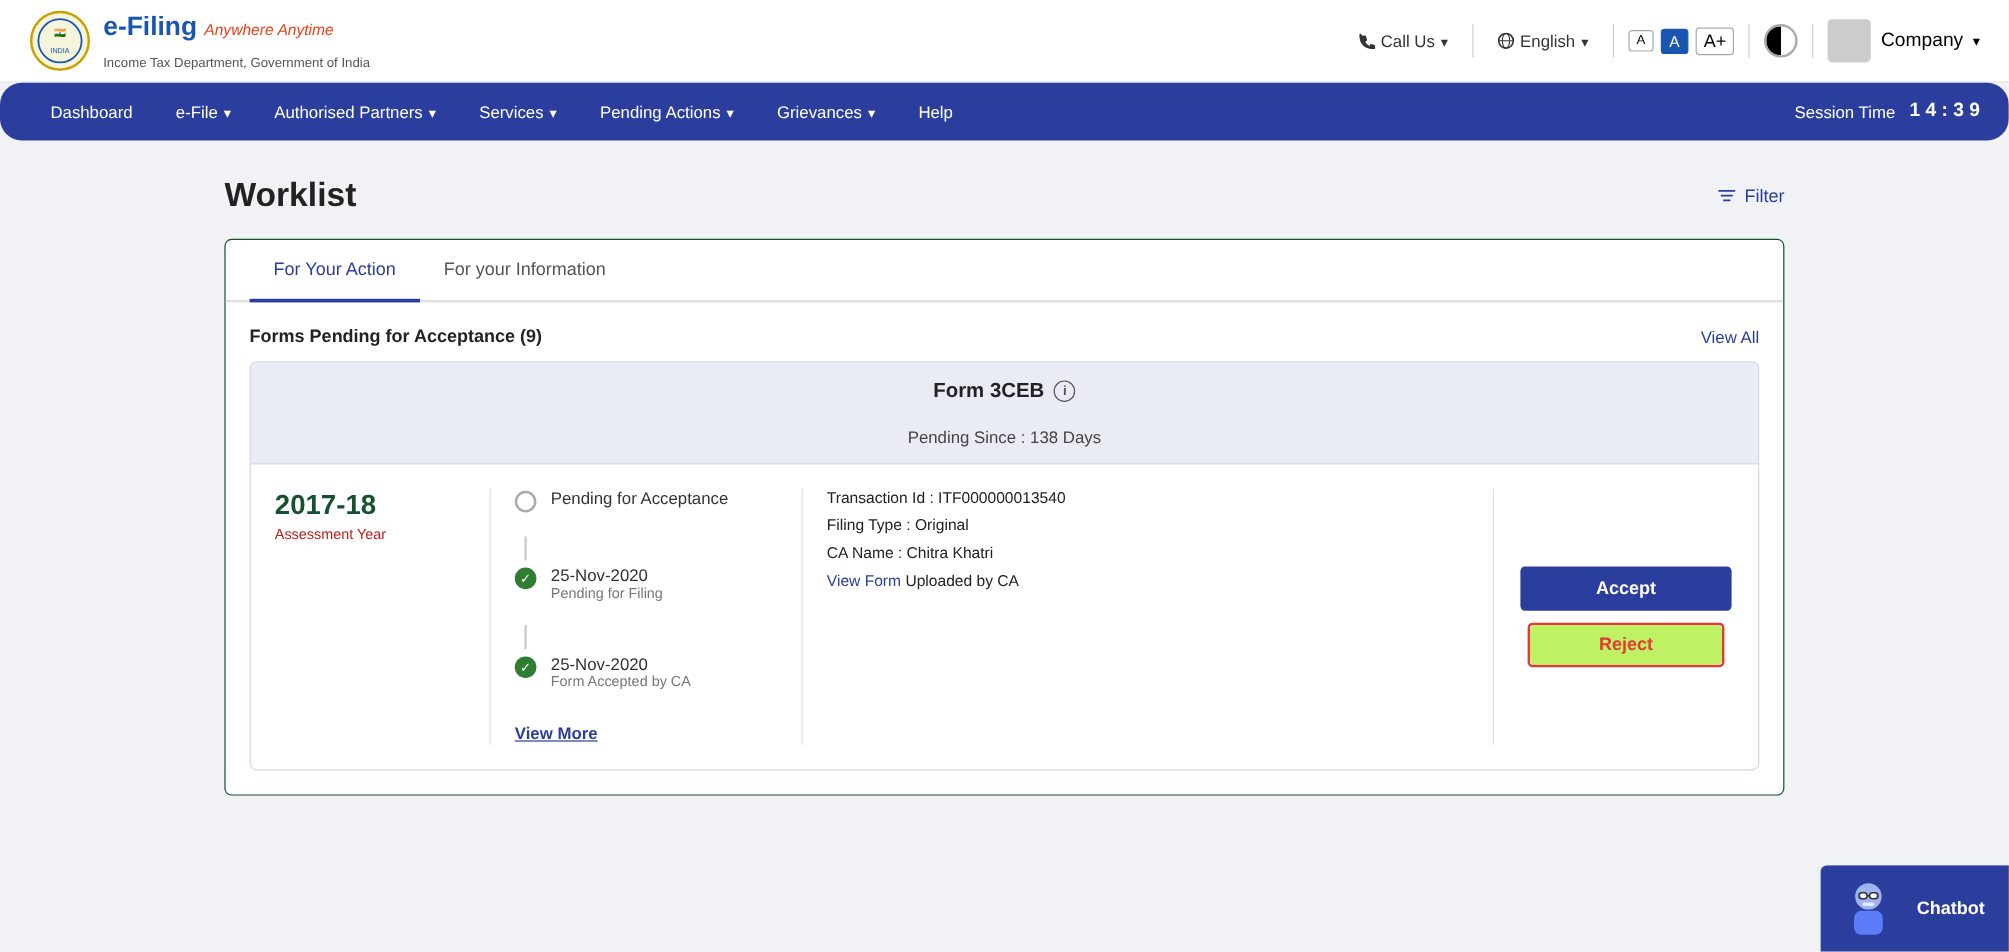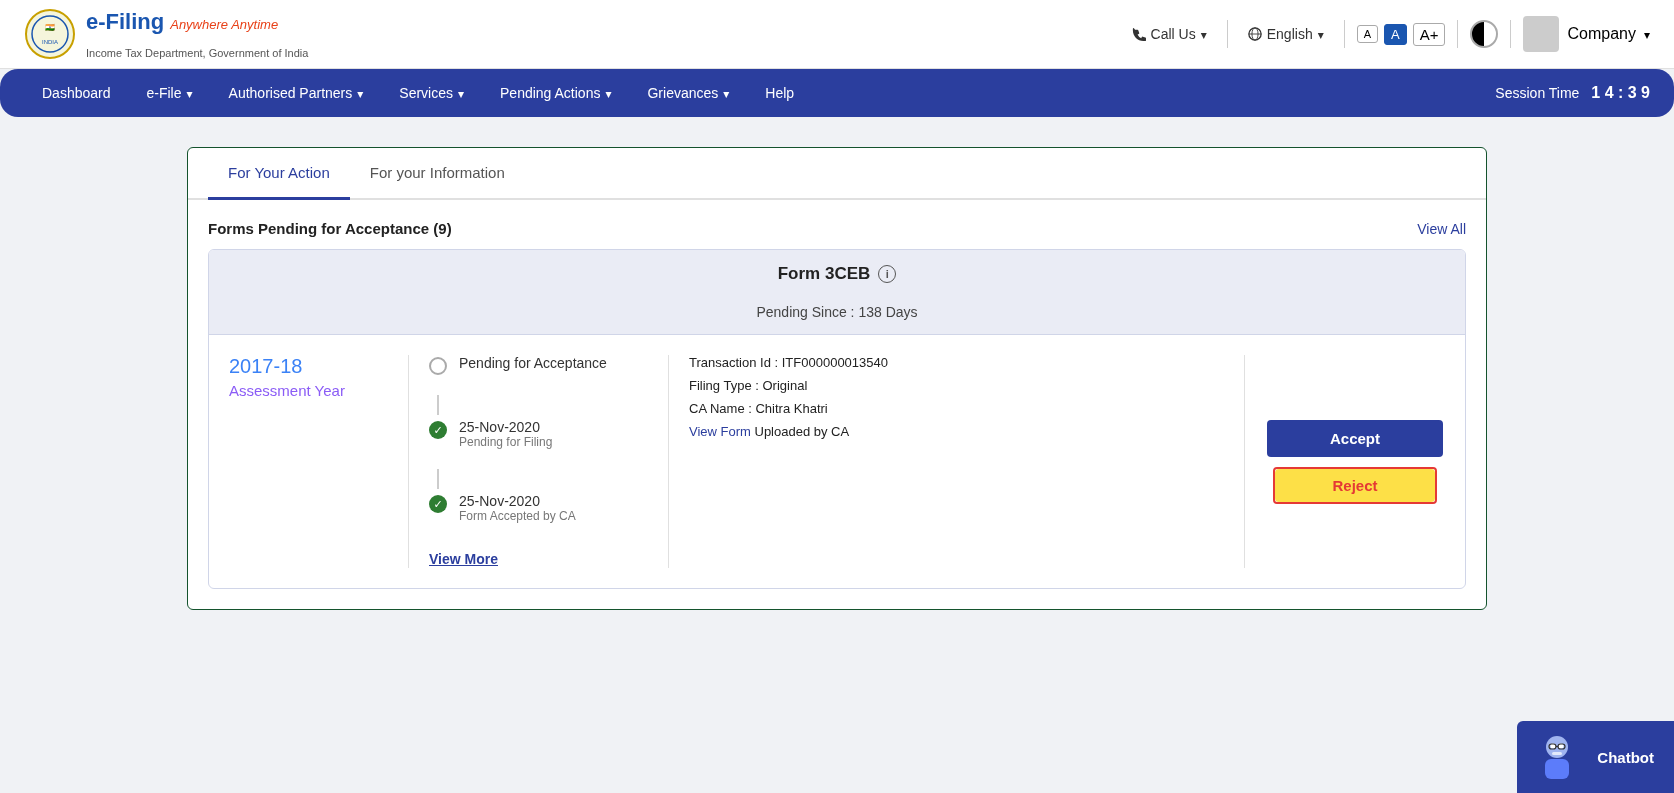--- a/index.html
+++ b/index.html
@@ -242,27 +242,27 @@
       padding: 20px;
       gap: 0;
       border-top: 1px solid #d0d5e8;
     }
     .col-year {
       width: 180px;
       padding-right: 20px;
       border-right: 1px solid #e0e0e0;
     }
     .year-label {
-      font-size: 20px;
-      font-weight: normal;
-      color: #3b82f6;
+      font-size: 23px;
+      font-weight: bold;
+      color: #14532d;
     }
     .year-sub {
-      font-size: 15px;
-      color: #8b5cf6;
+      font-size: 12px;
+      color: #b91c1c;
       margin-top: 4px;
     }
     .col-timeline {
       width: 260px;
       padding: 0 20px;
       border-right: 1px solid #e0e0e0;
     }
     .timeline-item {
       display: flex;
       align-items: flex-start;
@@ -354,21 +354,21 @@
       color: #fff;
       border: none;
       padding: 10px 40px;
       border-radius: 4px;
       font-size: 15px;
       font-weight: bold;
       cursor: pointer;
       width: 176px;
     }
     .reject-btn {
-      background: #fde047;
+      background: #bef264;
       color: #e53935;
       border: 2px solid #e53935;
       padding: 8px 40px;
       border-radius: 4px;
       font-size: 15px;
       font-weight: bold;
       cursor: pointer;
       width: 160px;
     }
 
@@ -486,20 +486,31 @@
   </div>
   <div class="navbar-spacer"></div>
   <div class="session-time">
     <span class="session-time-label">Session Time</span>
     &nbsp;
     <span class="session-time-value">1 4 : 3 9</span>
   </div>
 </nav>
 
 <div class="page-content">
+  <div class="page-header">
+    <h1 class="page-title">Worklist</h1>
+    <button class="filter-btn">
+      <svg width="18" height="18" viewBox="0 0 18 18" fill="currentColor">
+        <line x1="2" y1="5" x2="16" y2="5" stroke="#2b3e9e" stroke-width="1.5"></line>
+        <line x1="4" y1="9" x2="14" y2="9" stroke="#2b3e9e" stroke-width="1.5"></line>
+        <line x1="6" y1="13" x2="12" y2="13" stroke="#2b3e9e" stroke-width="1.5"></line>
+      </svg>
+      <span>Filter</span>
+    </button>
+  </div>
 
   <div class="worklist-card">
 
     <div class="tabs">
       <div class="tab active">
         <span>For Your Action</span>
       </div>
       <div class="tab">
         <span>For your Information</span>
       </div>

